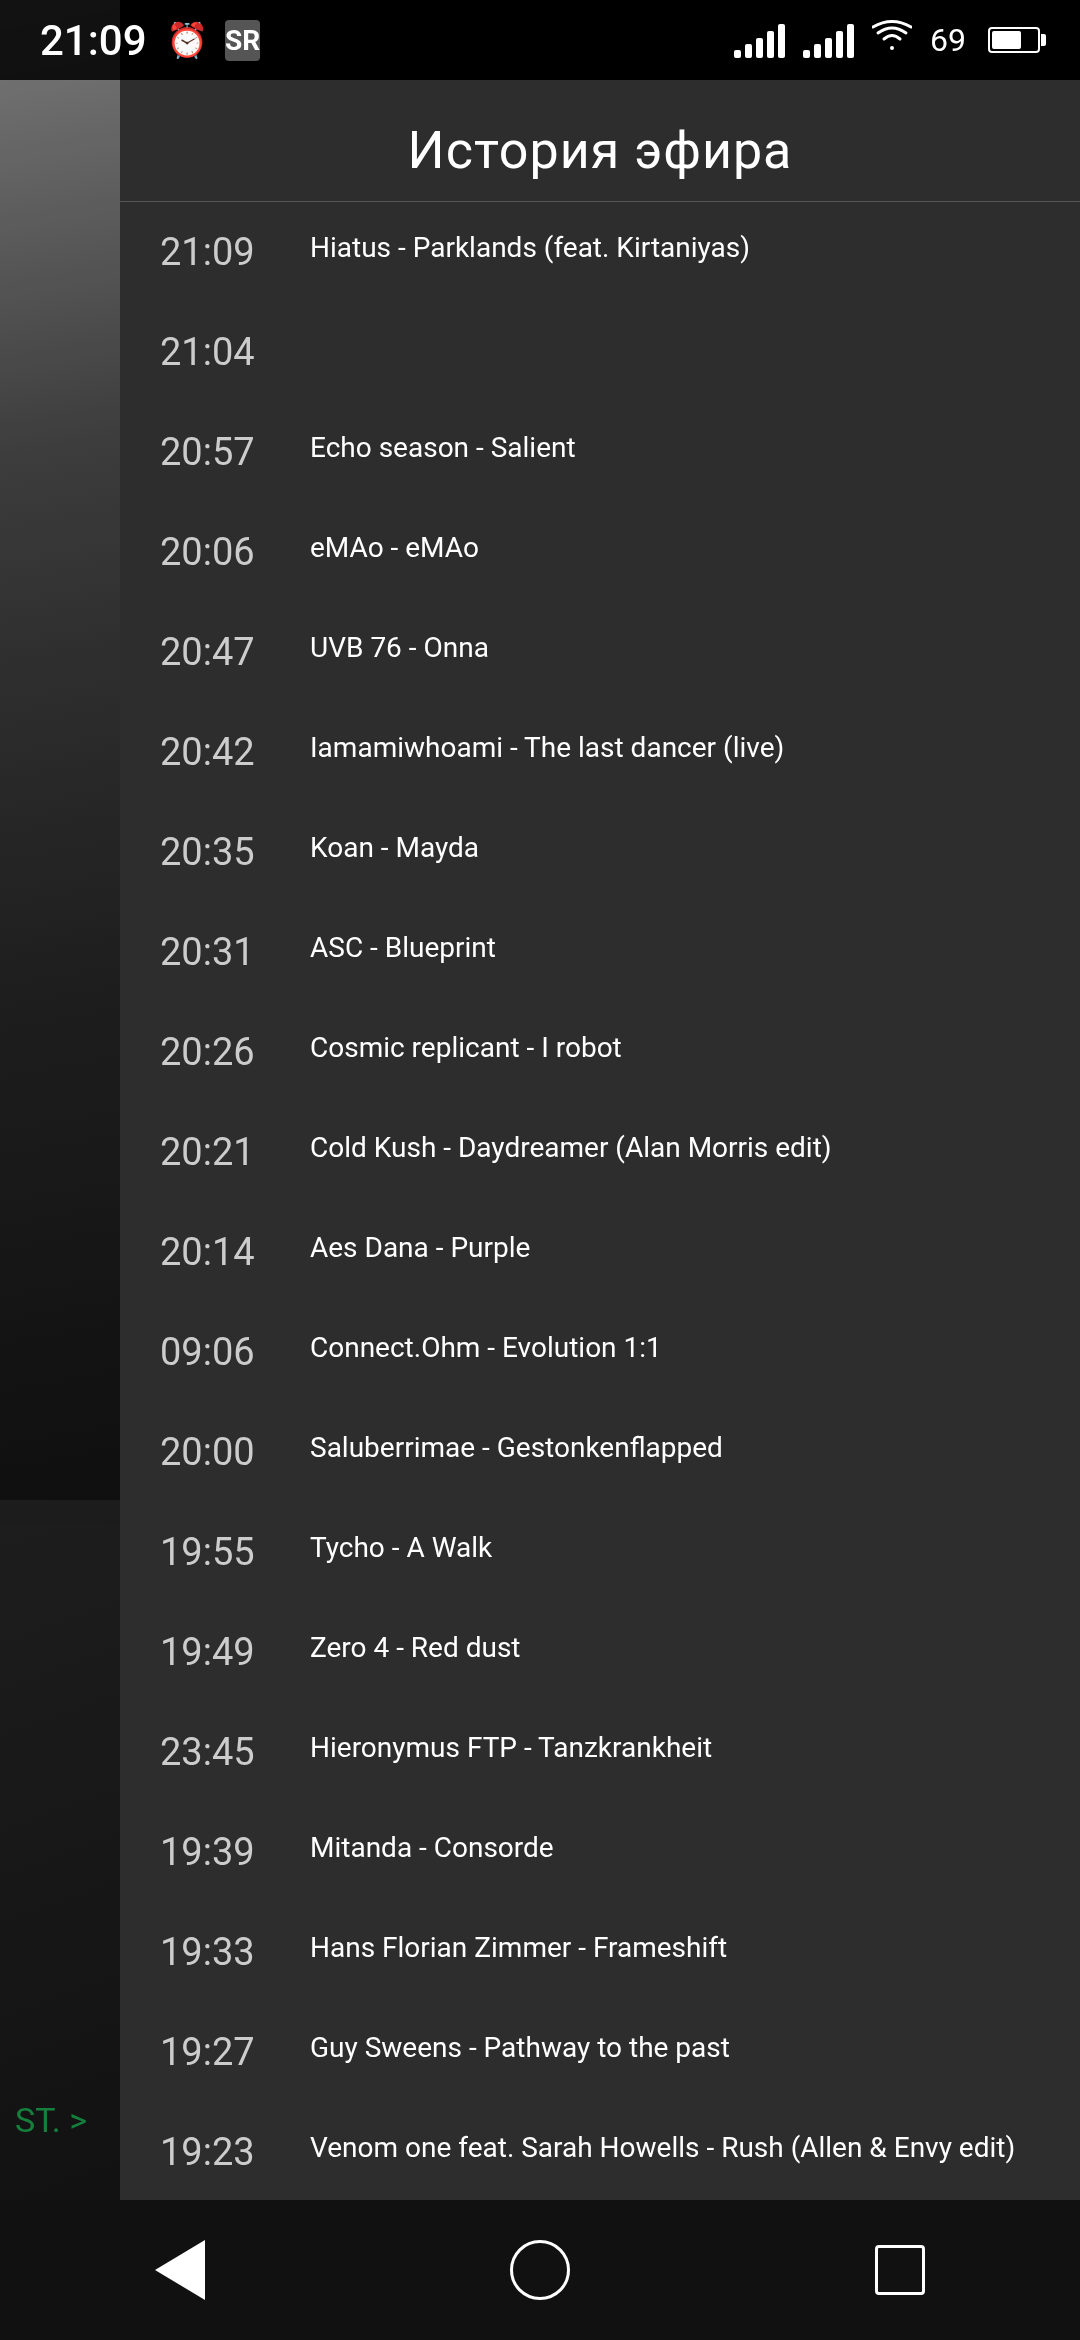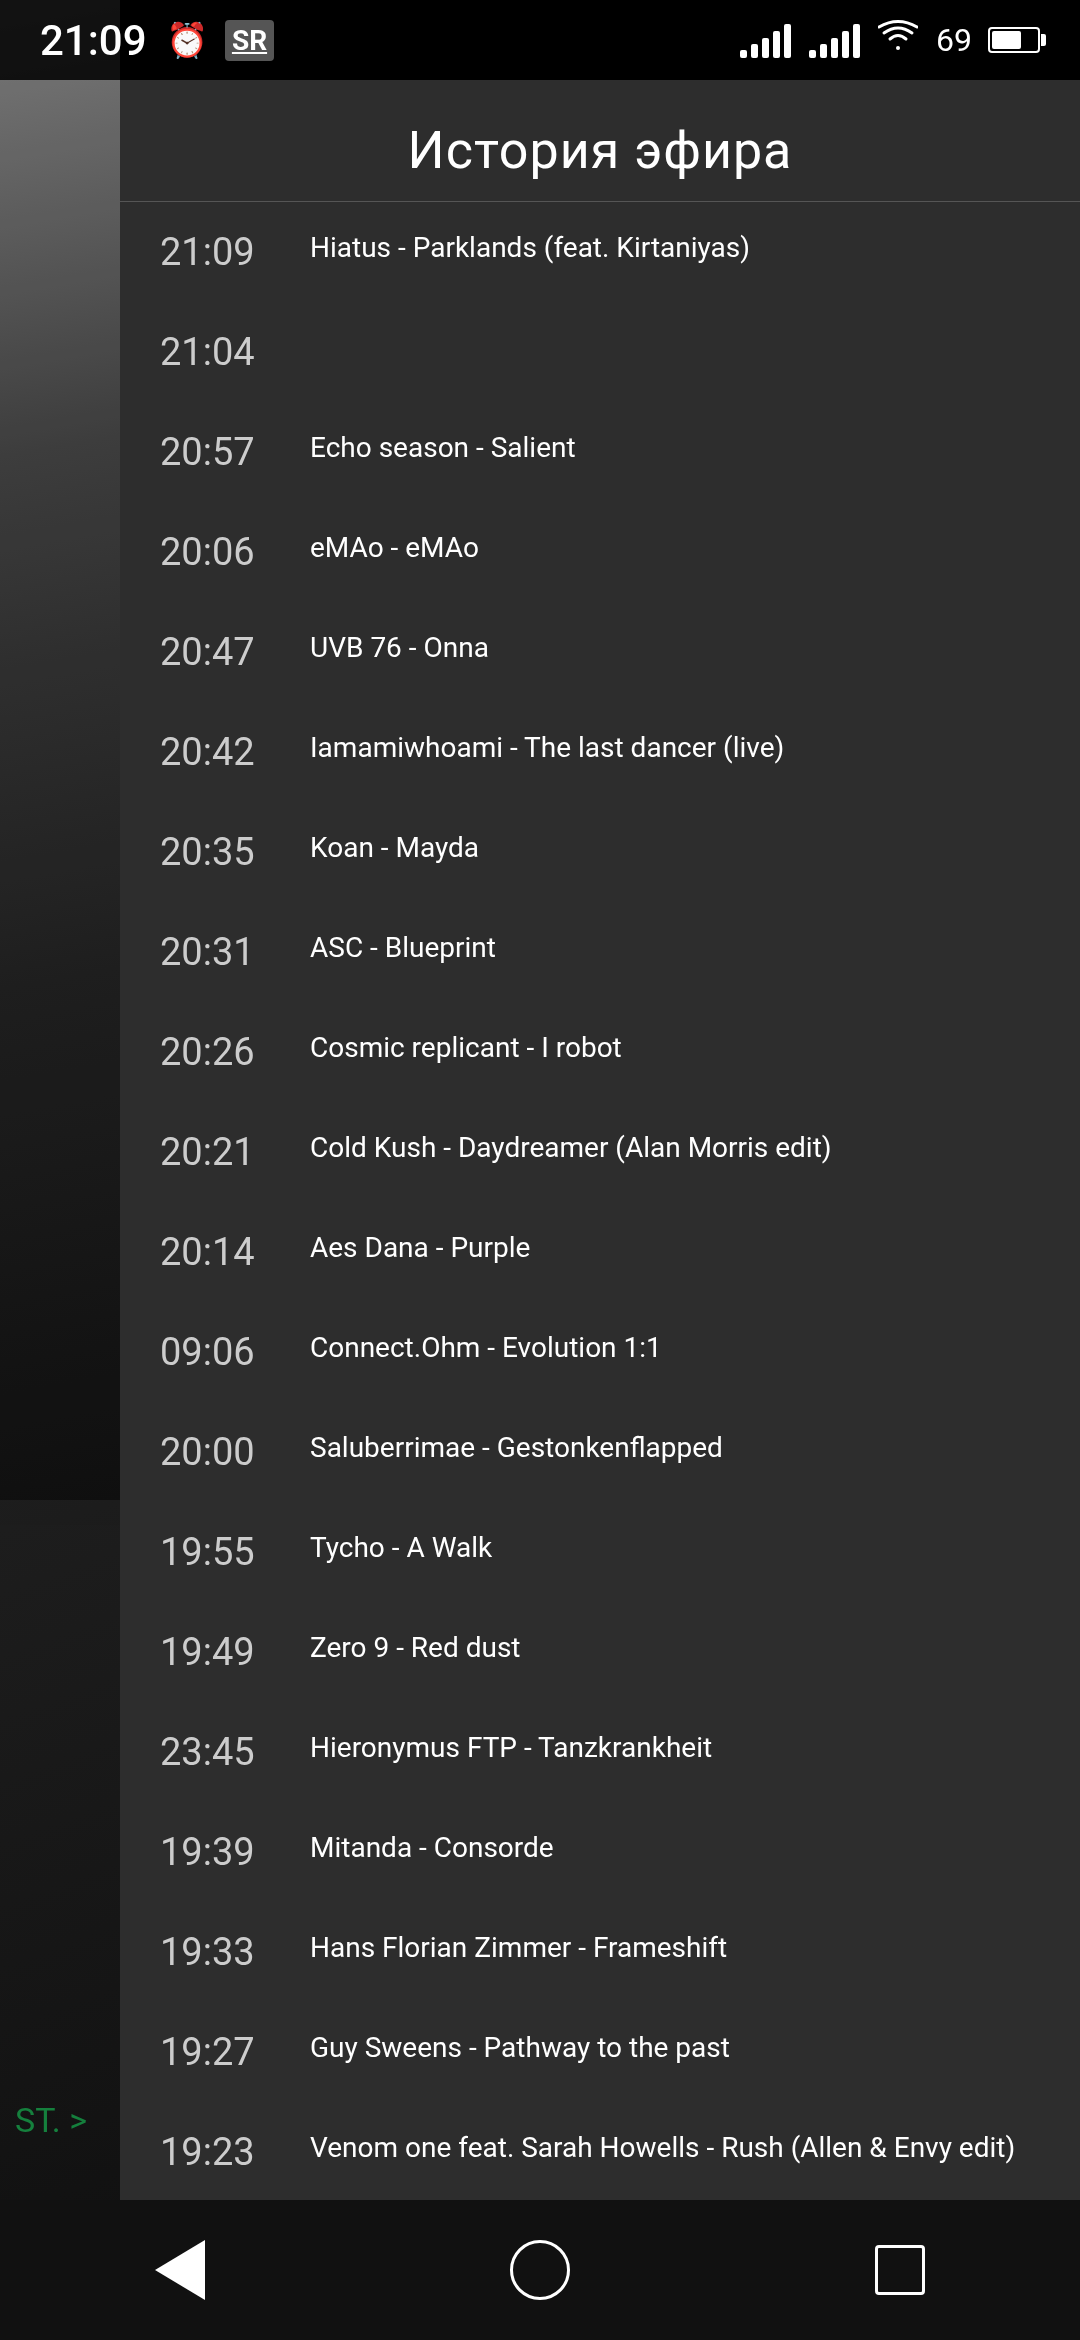--- a/index.html
+++ b/index.html
@@ -96,21 +96,21 @@
     }
 
     .wifi-icon {
       color: #fff;
       font-size: 34px;
     }
 
     .battery-container {
       display: flex;
       align-items: center;
-      gap: 16px;
+      gap: 22px;
       text-decoration: underline;
     }
 
     .battery-text {
       color: #fff;
       font-size: 32px;
     }
 
     .battery-icon {
       width: 52px;
@@ -258,21 +258,21 @@
   <div class="bg-left-building"></div>
 </div>
 
 <div class="status-bar">
   <div class="status-left">
     <span class="status-time">21:09</span>
     <div class="status-icons">
 
       <span class="status-icon">⏰</span>
 
-      <span class="status-icon" style="font-size:28px; background:#555; padding:4px 7px; border-radius:4px; font-weight:bold;text-decoration:underline;">SR</span>
+      <span class="status-icon" style="font-size:28px; background:#555; padding:4px 0; border-radius:4px; font-weight:bold;">SR</span>
     </div>
   </div>
   <div class="status-right">
 
     <div class="signal-bars">
       <div class="signal-bar" style="height:8px;"></div>
       <div class="signal-bar" style="height:14px;"></div>
       <div class="signal-bar" style="height:20px;"></div>
       <div class="signal-bar" style="height:27px;"></div>
       <div class="signal-bar" style="height:34px;"></div>
@@ -361,21 +361,21 @@
       <div class="track-item">
         <span class="track-time">20:00</span>
         <span class="track-name">Saluberrimae - Gestonkenflapped</span>
       </div>
       <div class="track-item">
         <span class="track-time">19:55</span>
         <span class="track-name">Tycho - A Walk</span>
       </div>
       <div class="track-item">
         <span class="track-time">19:49</span>
-        <span class="track-name">Zero 9 - Red dust</span>
+        <span class="track-name">Zero 4 - Red dust</span>
       </div>
       <div class="track-item">
         <span class="track-time">23:45</span>
         <span class="track-name">Hieronymus FTP - Tanzkrankheit</span>
       </div>
       <div class="track-item">
         <span class="track-time">19:39</span>
         <span class="track-name">Mitanda - Consorde</span>
       </div>
       <div class="track-item">

